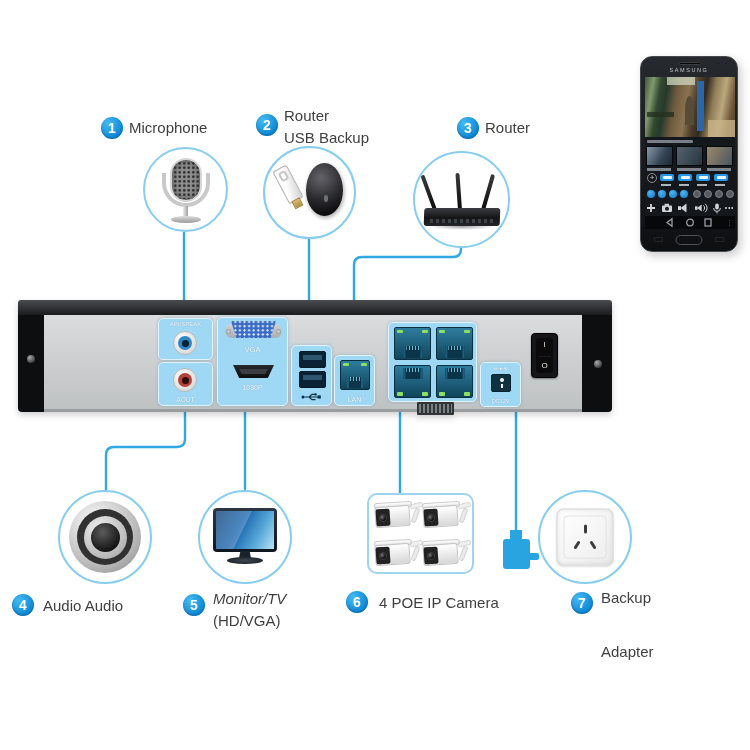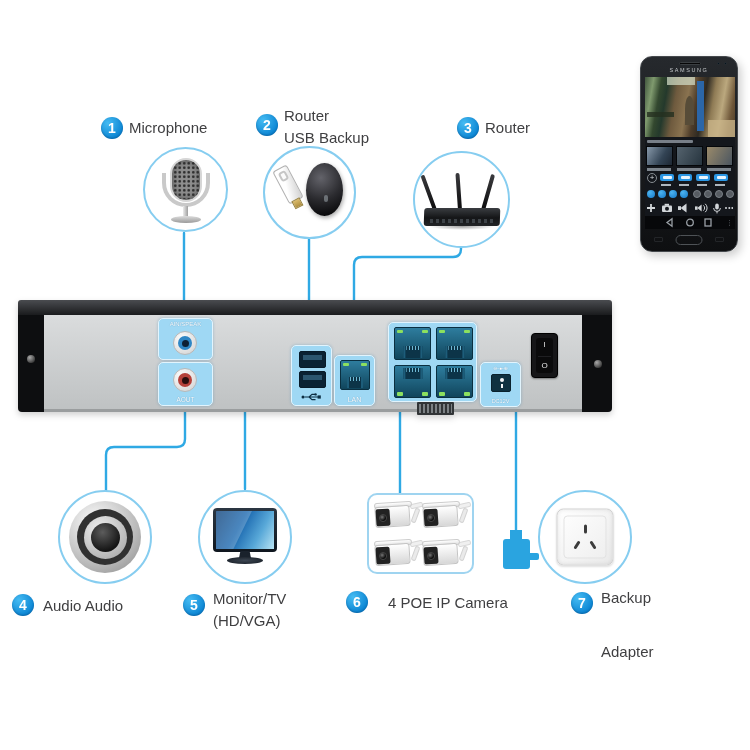--- a/index.html
+++ b/index.html
@@ -422,20 +422,27 @@
 
     <div class="pbox" style="left:140px; top:62px; width:55px; height:44px;">
       <div class="jack" style="left:14px; top:5px;">
         <div class="ring ring-red">
             <div class="holept" style="background:#2a0d0d;"></div>
           </div>
       </div>
       <div class="ptxt" style="bottom:2px; font-size:6.5px;">AOUT</div>
     </div>
 
+    <div class="pbox" style="left:199px; top:17px; width:71px; height:89px;">
+      <div class="vga-metal"></div>
+      <div class="vga-blue"></div>
+      <div class="ptxt" style="top:27px; font-size:7.5px;">VGA</div>
+      <div class="hdmi"></div>
+      <div class="ptxt" style="top:66px; font-size:7px;">1080P</div>
+    </div>
 
     <div class="pbox" style="left:273px; top:45px; width:41px; height:61px;">
       <div class="usb-port" style="top:5px;"></div>
       <div class="usb-port" style="top:25px;"></div>
       <svg style="position:absolute; left:9px; top:46px;" width="22" height="10" viewBox="0 0 22 10">
         <circle cx="2" cy="5" r="1.5" fill="#0d2d42"></circle>
         <path d="M3.5,5 H17 M8,5 L11,2.4 H14 M8,5 L11,7.6 H14.5" stroke="#0d2d42" stroke-width="1.1" fill="none"></path>
         <rect x="16.6" y="3.4" width="3.2" height="3.2" fill="#0d2d42"></rect>
         <circle cx="14.6" cy="2.4" r="1.2" fill="#0d2d42"></circle>
       </svg>
@@ -554,23 +561,23 @@
         <div class="sock-hole sh-l"></div>
         <div class="sock-hole sh-r"></div>
       </div>
     </div>
   </div>
 
   <div class="badge" style="left:12px; top:594px;">4</div>
   <div class="lbl" style="left:43px; top:597px;">Audio Audio</div>
 
   <div class="badge" style="left:183px; top:594px;">5</div>
-  <div class="lbl" style="left:213px; top:590px;">Monitor/TV</div>
+  <div class="lbl" style="left:213px; top:590px;font-style:italic;">Monitor/TV</div>
   <div class="lbl" style="left:213px; top:612px;">(HD/VGA)</div>
 
   <div class="badge" style="left:346px; top:591px;">6</div>
-  <div class="lbl" style="left:379px; top:594px;margin-left:9px;">4 POE IP Camera</div>
+  <div class="lbl" style="left:379px; top:594px;">4 POE IP Camera</div>
 
   <div class="badge" style="left:571px; top:592px;">7</div>
   <div class="lbl" style="left:601px; top:589px;">Backup</div>
   <div class="lbl" style="left:601px; top:611px;margin-top:32px;">Adapter</div>
 
 </div>
 
 </body></html>

